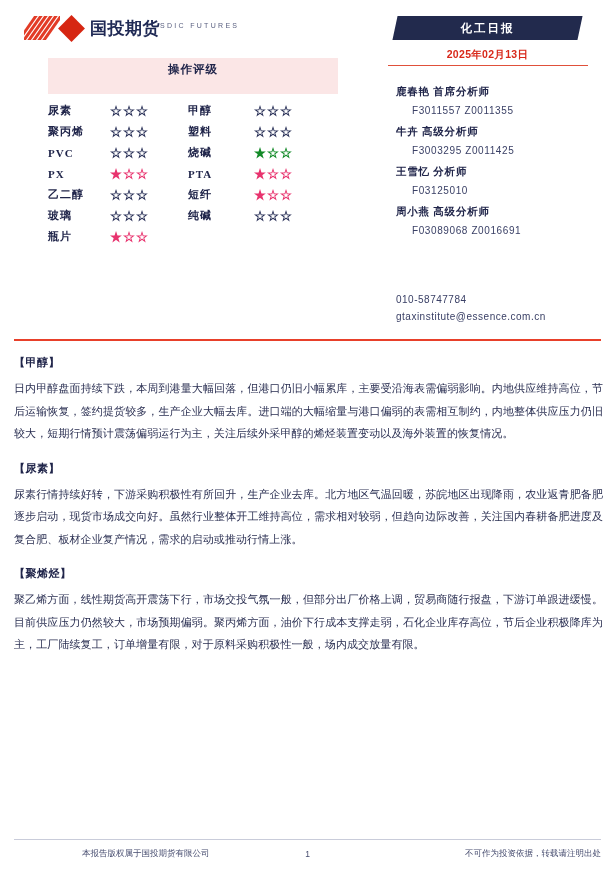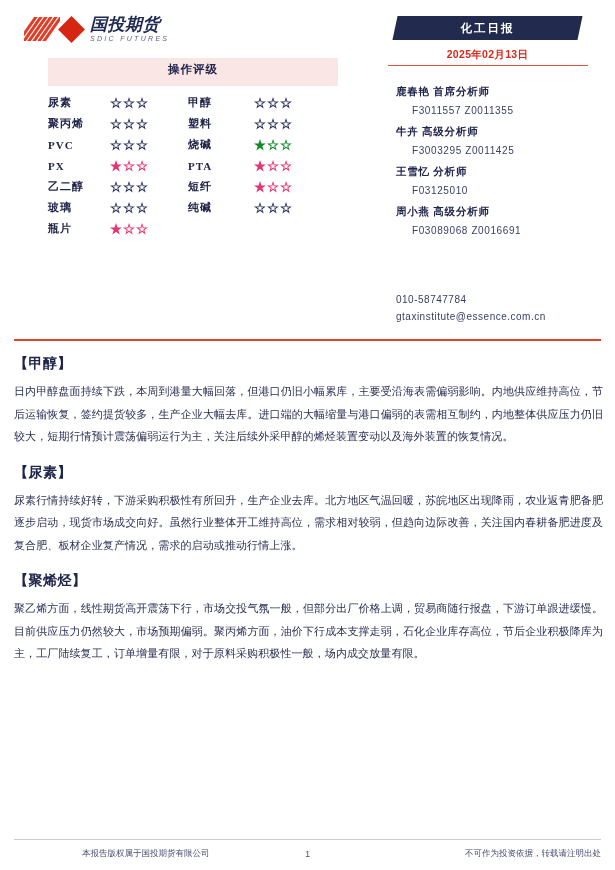--- a/index.html
+++ b/index.html
@@ -55,23 +55,22 @@
   .logo-diamond {
     width: 19px;
     height: 19px;
     background: #d62612;
     transform: rotate(45deg);
     margin-left: -2px;
     margin-right: 5px;
   }
   .logo-text {
     display: flex;
-    flex-direction: column;
+    flex-direction: row;
     line-height: 1;
-    font-style: italic;
   }
   .logo-cn {
     font-family: "Liberation Sans", "DejaVu Sans", sans-serif;
     font-weight: bold;
     font-size: 17px;
     letter-spacing: 0.5px;
     color: #202a55;
   }
   .logo-en {
     font-family: "Liberation Sans", "DejaVu Sans", sans-serif;
@@ -83,21 +82,21 @@
 
   
   .rating-card {
     position: absolute;
     left: 48px;
     top: 58px;
     width: 290px;
   }
   .rating-title {
     background: #fbe6e6;
-    height: 28px;
+    height: 36px;
     line-height: 22px;
     text-align: center;
     font-size: 11.5px;
     font-weight: bold;
     color: #20254a;
     letter-spacing: 1px;
   }
   .rating-rows {
     margin-top: 6px;
   }
@@ -204,21 +203,21 @@
 
   
   .content {
     position: absolute;
     top: 355px;
     left: 14px;
     width: 589px;
   }
   .section { margin-bottom: 16px; }
   .section-title {
-    font-size: 14px;
+    font-size: 11px;
     font-weight: bold;
     color: #20254a;
     margin-bottom: 7px;
     letter-spacing: 0.5px;
   }
   .section-body {
     font-size: 11px;
     line-height: 2.05;
     color: #2a2f52;
     text-align: justify;

